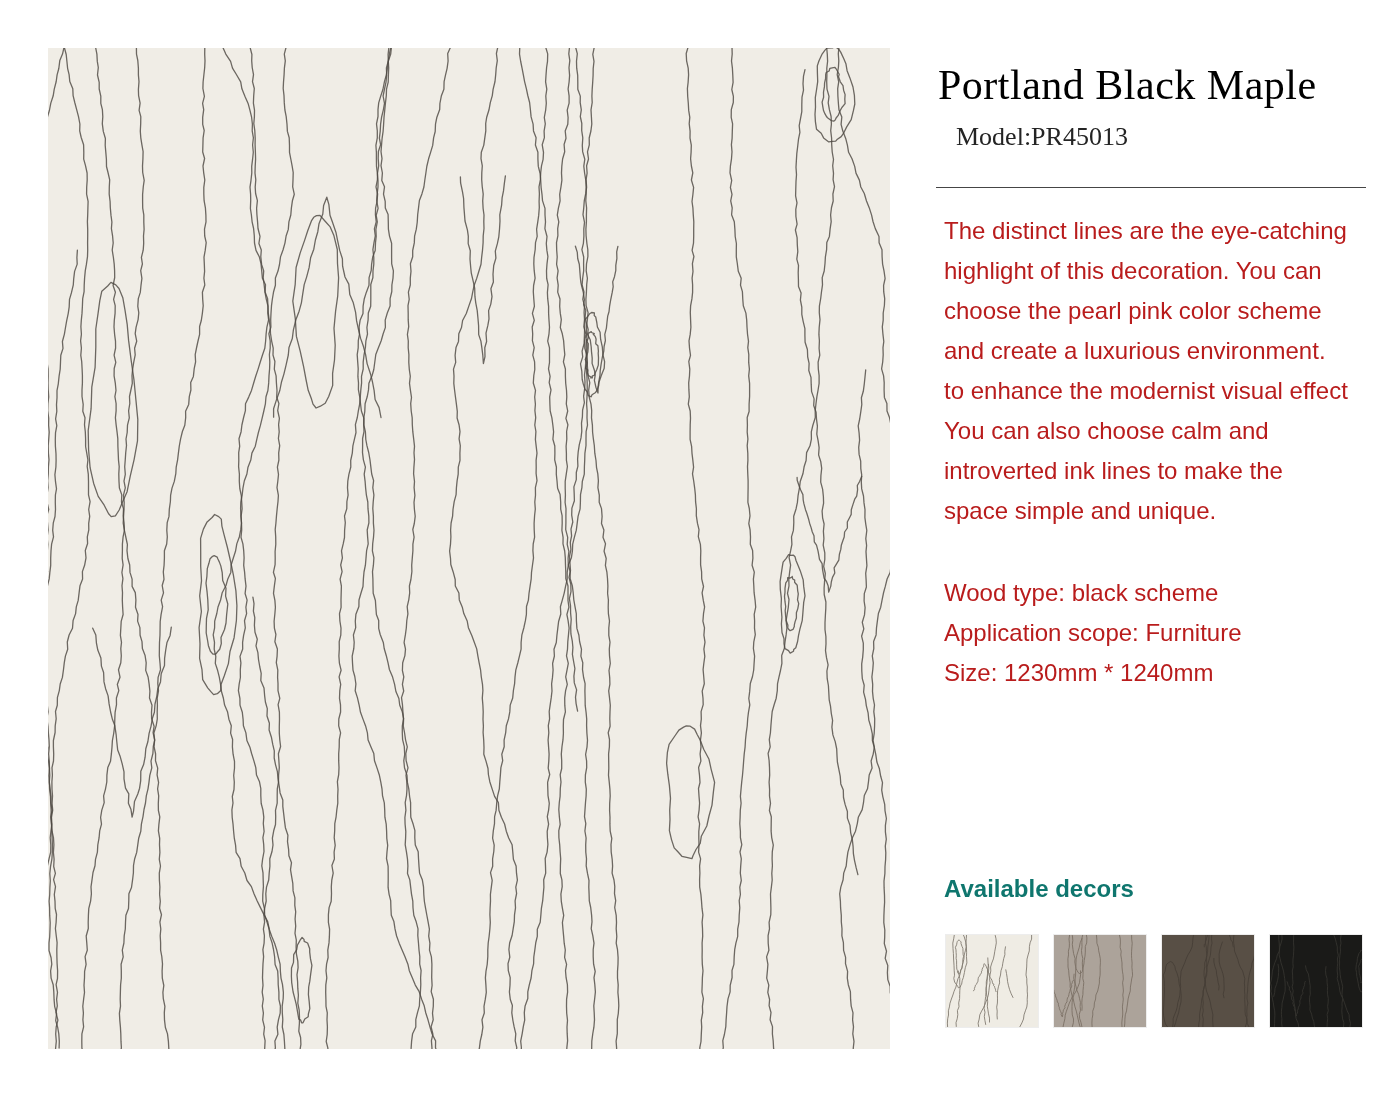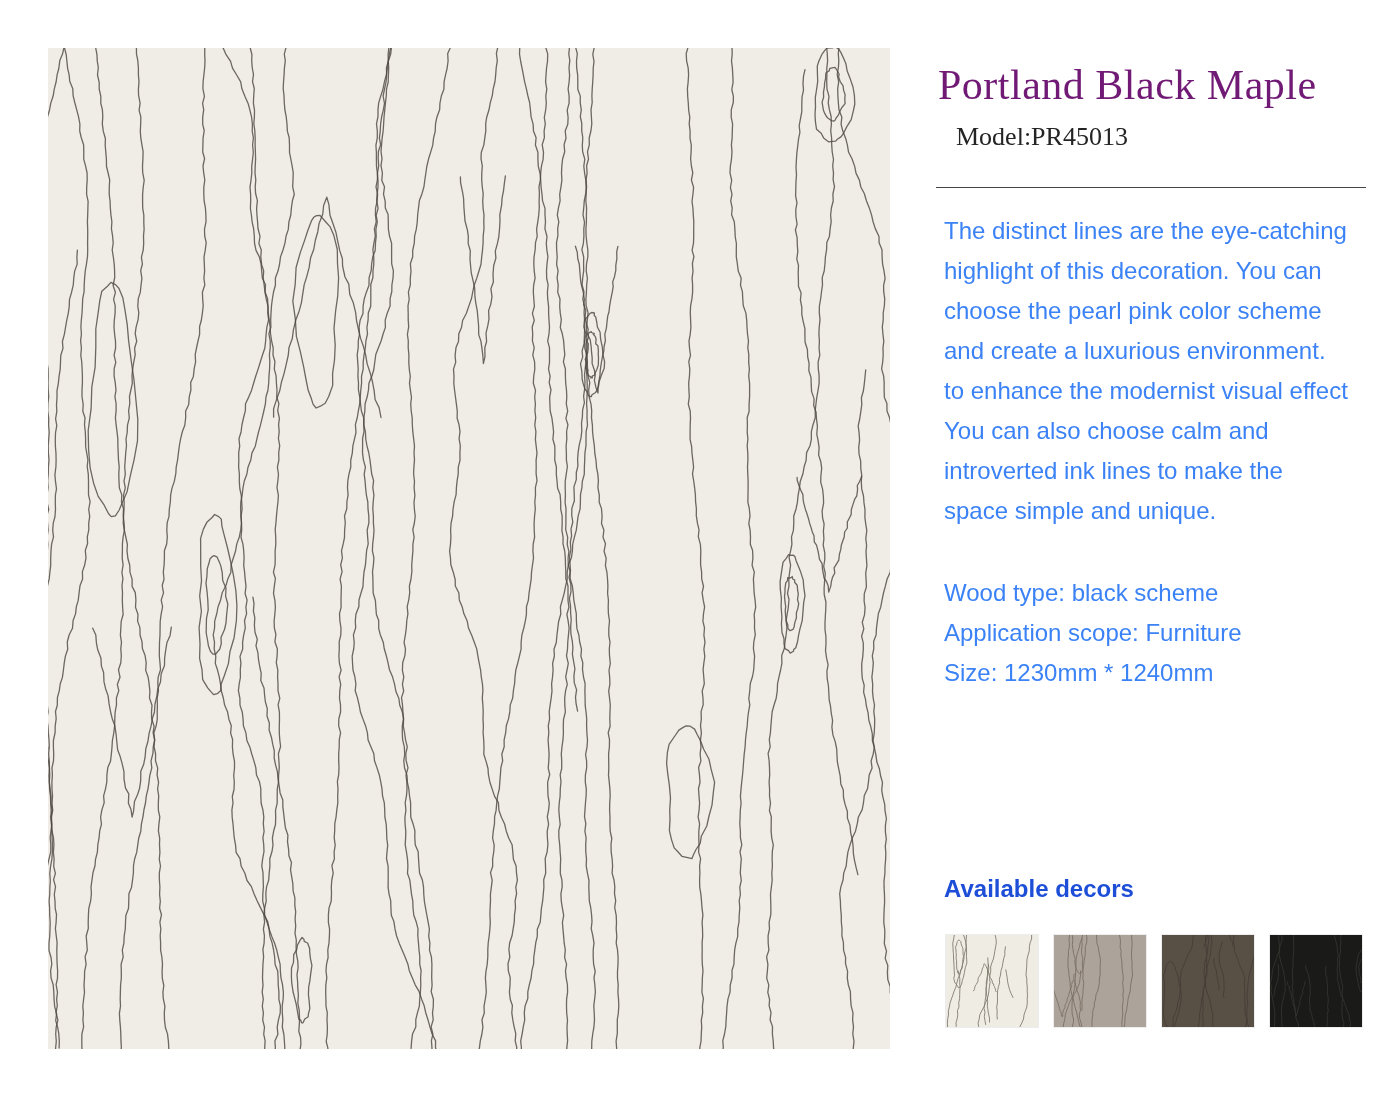--- a/index.html
+++ b/index.html
@@ -15,43 +15,43 @@
   }
   .hero svg{display:block;width:100%;height:100%;}
 
   .info{
     position:absolute;left:936px;top:48px;width:432px;height:1000px;
   }
   .title{
     position:absolute;left:2px;top:14px;margin:0;
     font-family:"Liberation Serif", serif;
     font-weight:400;font-size:42px;line-height:1.1;
-    letter-spacing:0.5px;color:#701a75;white-space:nowrap;text-align:right;
+    letter-spacing:0.5px;color:#000000;white-space:nowrap;text-align:right;
   }
   .model{
     position:absolute;left:12px;top:74px;
     font-family:"Liberation Serif", serif;
     font-size:26px;color:#242424;white-space:nowrap;margin-left:8px;
   }
   .divider{
     position:absolute;left:0;top:139px;width:430px;height:0;
     border:none;border-top:1px solid #454545;margin:0;
   }
   .desc{
     position:absolute;left:8px;top:163px;
   }
   .desc .line, .specs .line{
-    font-size:24px;line-height:40px;white-space:nowrap;color:#3b82f6;
+    font-size:24px;line-height:40px;white-space:nowrap;color:#b91c1c;
   }
   .specs{
     position:absolute;left:8px;top:525px;
   }
   .decors-heading{
     position:absolute;left:8px;top:827px;
-    font-size:24px;font-weight:700;color:#1d4ed8;white-space:nowrap;
+    font-size:24px;font-weight:700;color:#0f766e;white-space:nowrap;
   }
   .swatches{
     position:absolute;left:10px;top:887px;
     display:flex;gap:16px;
   }
   .swatch{
     width:92px;height:92px;cursor:pointer;
     outline:1px solid rgba(0,0,0,0.07);
   }
   .swatch svg{display:block;width:100%;height:100%;}

